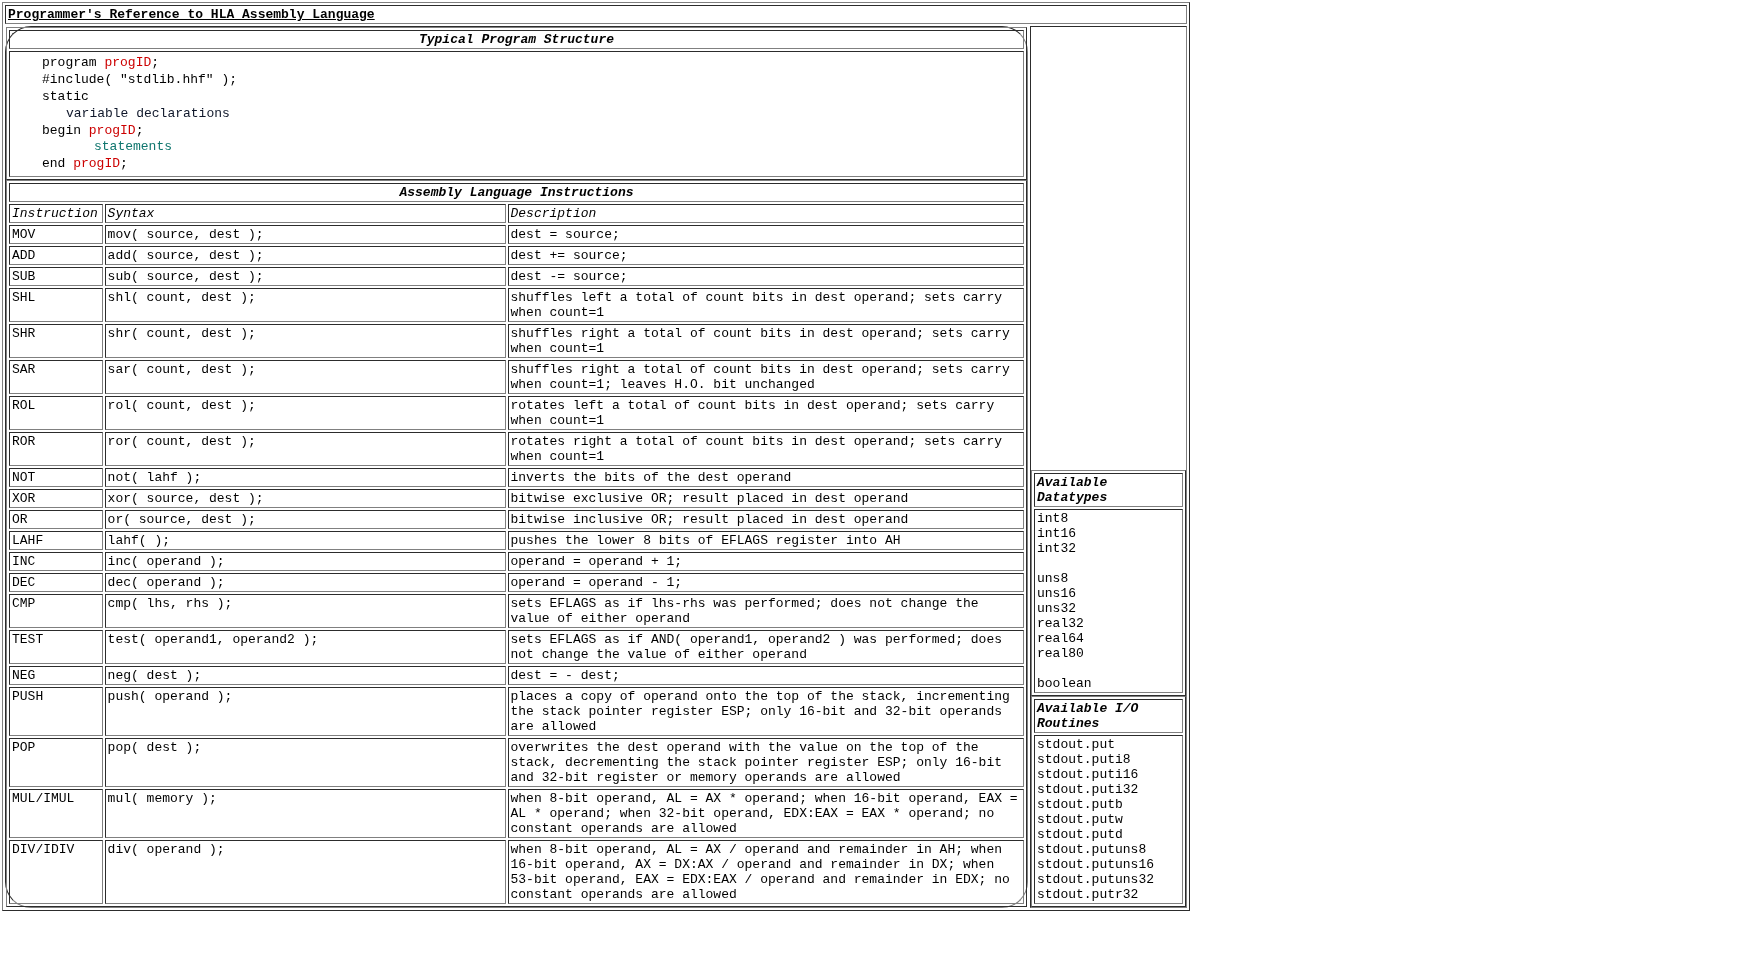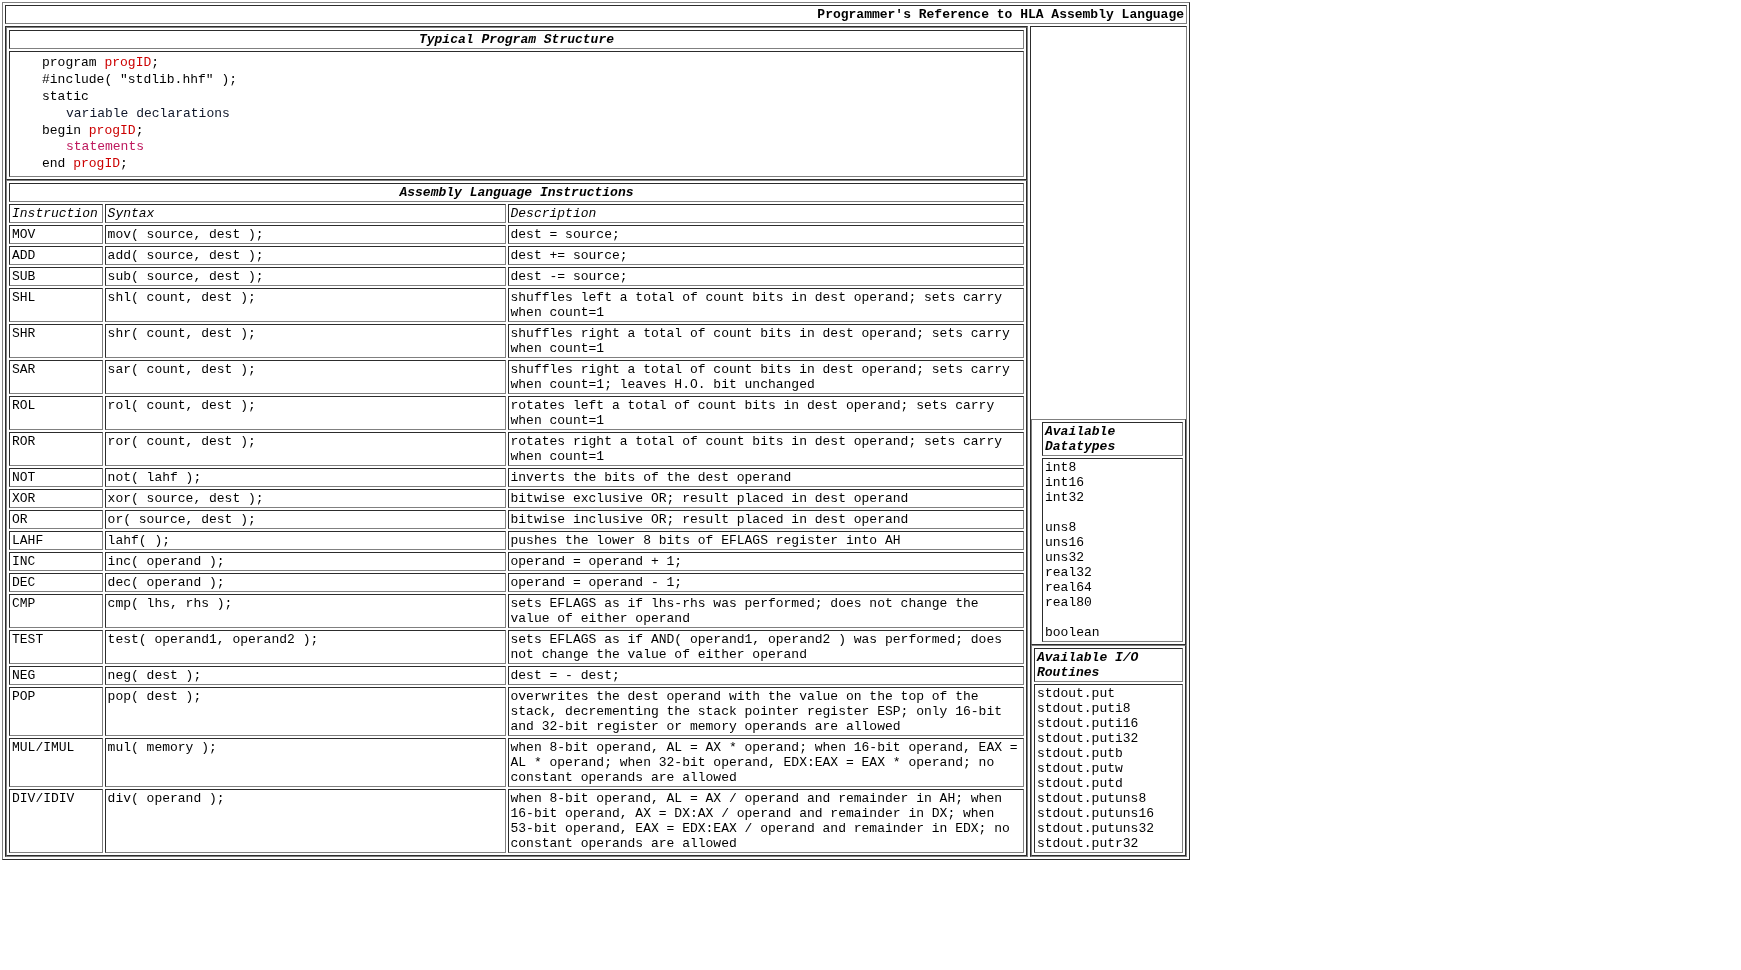--- a/index.html
+++ b/index.html
@@ -17,38 +17,39 @@
   td, th {
     border: 1px inset gray;
     padding: 1px 2px;
     vertical-align: top;
     text-align: left;
   }
   .outer {
     width: 1188px;
   }
   .title-cell {
-    text-align: right;
+    text-align: left;
     font-weight: bold;
+    text-decoration: underline;
   }
   .heading-cell {
     text-align: center;
     font-weight: bold;
     font-style: italic;
   }
   .col-header {
     font-style: italic;
   }
   .prog-block {
     padding: 2px 0 2px 30px;
     line-height: 1.3;
   }
   .kw-red { color: #cc0000; }
   .kw-green { color: #0f172a; }
-  .kw-blue { color: #be185d; }
+  .kw-blue { color: #0f766e; margin-left: 28px; }
   .side {
     width: 155px;
     vertical-align: top;
   }
   .side-header {
     font-weight: bold;
     font-style: italic;
   }
   .instr-col { width: 88px; }
   .syntax-col { width: 467px; }
@@ -56,21 +57,21 @@
 </style>
 </head>
 <body>
 
 <table class="outer">
   <tbody>
       <tr>
     <td colspan="2" class="title-cell">Programmer's Reference to HLA Assembly Language</td>
   </tr>
   <tr>
-    <td style="padding:0;">
+    <td style="padding:0;border-radius:26px;">
 
       <table style="width:100%;">
         <tbody>
               <tr>
                 <td class="heading-cell">Typical Program Structure</td>
               </tr>
         <tr>
                 <td>
           <div class="prog-block">
             <div><span>program </span><span class="kw-red">progID</span><span>;</span></div>
@@ -177,41 +178,46 @@
                 <td class="instr-col">TEST</td>
                 <td class="syntax-col">test( operand1, operand2 );</td>
                 <td class="desc-col">sets EFLAGS as if AND( operand1, operand2 ) was performed; does not change the value of either operand</td>
               </tr>
               <tr>
                 <td class="instr-col">NEG</td>
                 <td class="syntax-col">neg( dest );</td>
                 <td class="desc-col">dest = - dest;</td>
               </tr>
               <tr>
+                <td class="instr-col">PUSH</td>
+                <td class="syntax-col">push( operand );</td>
+                <td class="desc-col">places a copy of operand onto the top of the stack, incrementing the stack pointer register ESP; only 16-bit and 32-bit operands are allowed</td>
+              </tr>
+              <tr>
                 <td class="instr-col">POP</td>
                 <td class="syntax-col">pop( dest );</td>
                 <td class="desc-col">overwrites the dest operand with the value on the top of the stack, decrementing the stack pointer register ESP; only 16-bit and 32-bit register or memory operands are allowed</td>
               </tr>
               <tr>
                 <td class="instr-col">MUL/IMUL</td>
                 <td class="syntax-col">mul( memory );</td>
                 <td class="desc-col">when 8-bit operand, AL = AX * operand; when 16-bit operand, EAX = AL * operand; when 32-bit operand, EDX:EAX = EAX * operand; no constant operands are allowed</td>
               </tr>
               <tr>
                 <td class="instr-col">DIV/IDIV</td>
                 <td class="syntax-col">div( operand );</td>
                 <td class="desc-col">when 8-bit operand, AL = AX / operand and remainder in AH; when 16-bit operand, AX = DX:AX / operand and remainder in DX; when 53-bit operand, EAX = EDX:EAX / operand and remainder in EDX; no constant operands are allowed</td>
               </tr>
             </tbody>
       </table>
 
     </td>
     <td class="side" style="padding:0; vertical-align:bottom;">
 
-      <table style="width:100%;padding-left:8px;">
+      <table style="width:100%;">
         <tbody>
               <tr>
                 <td class="side-header">Available Datatypes</td>
               </tr>
         <tr>
                 <td style="white-space:pre;">int8
 int16
 int32
 
 uns8

